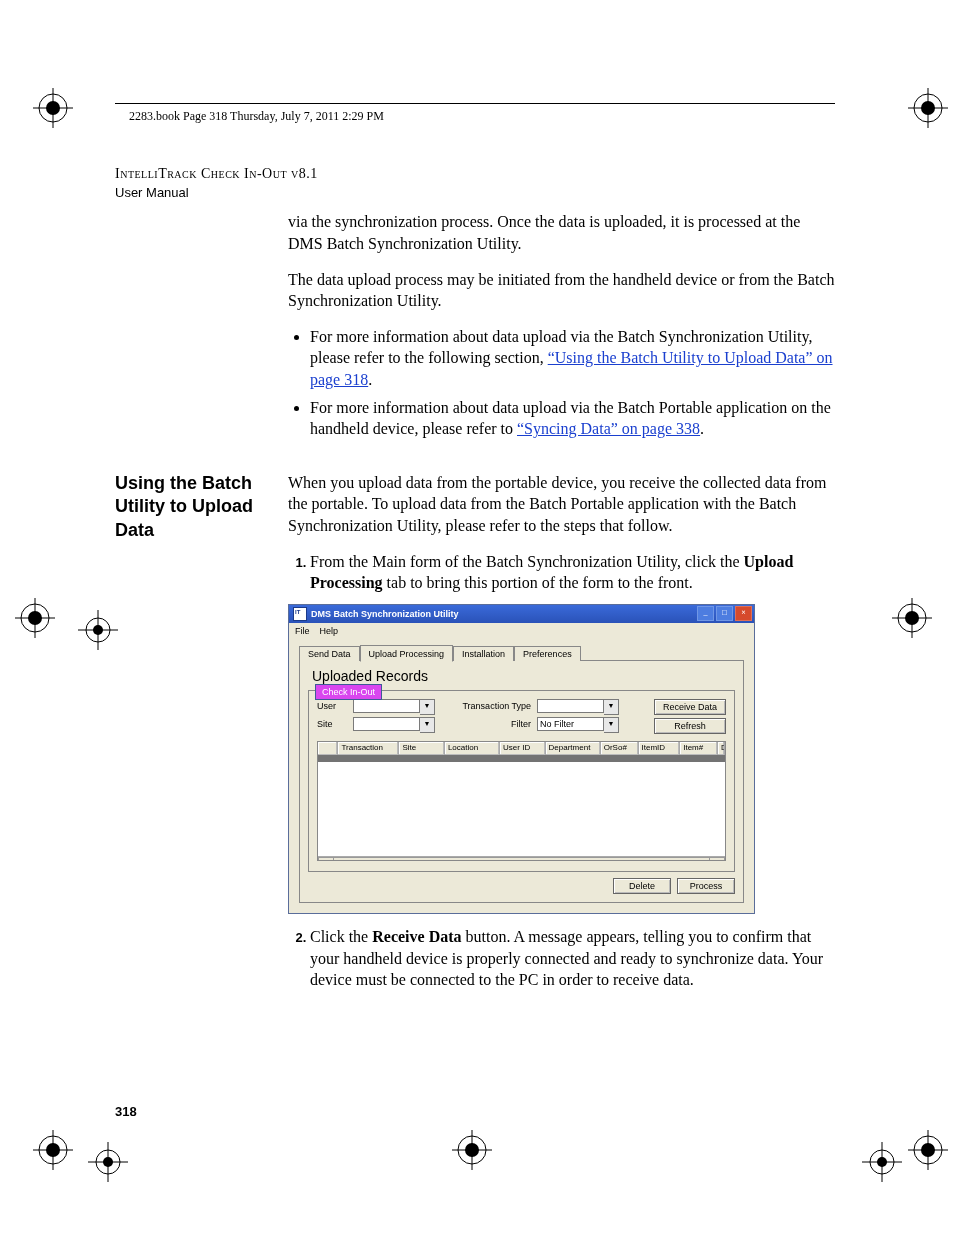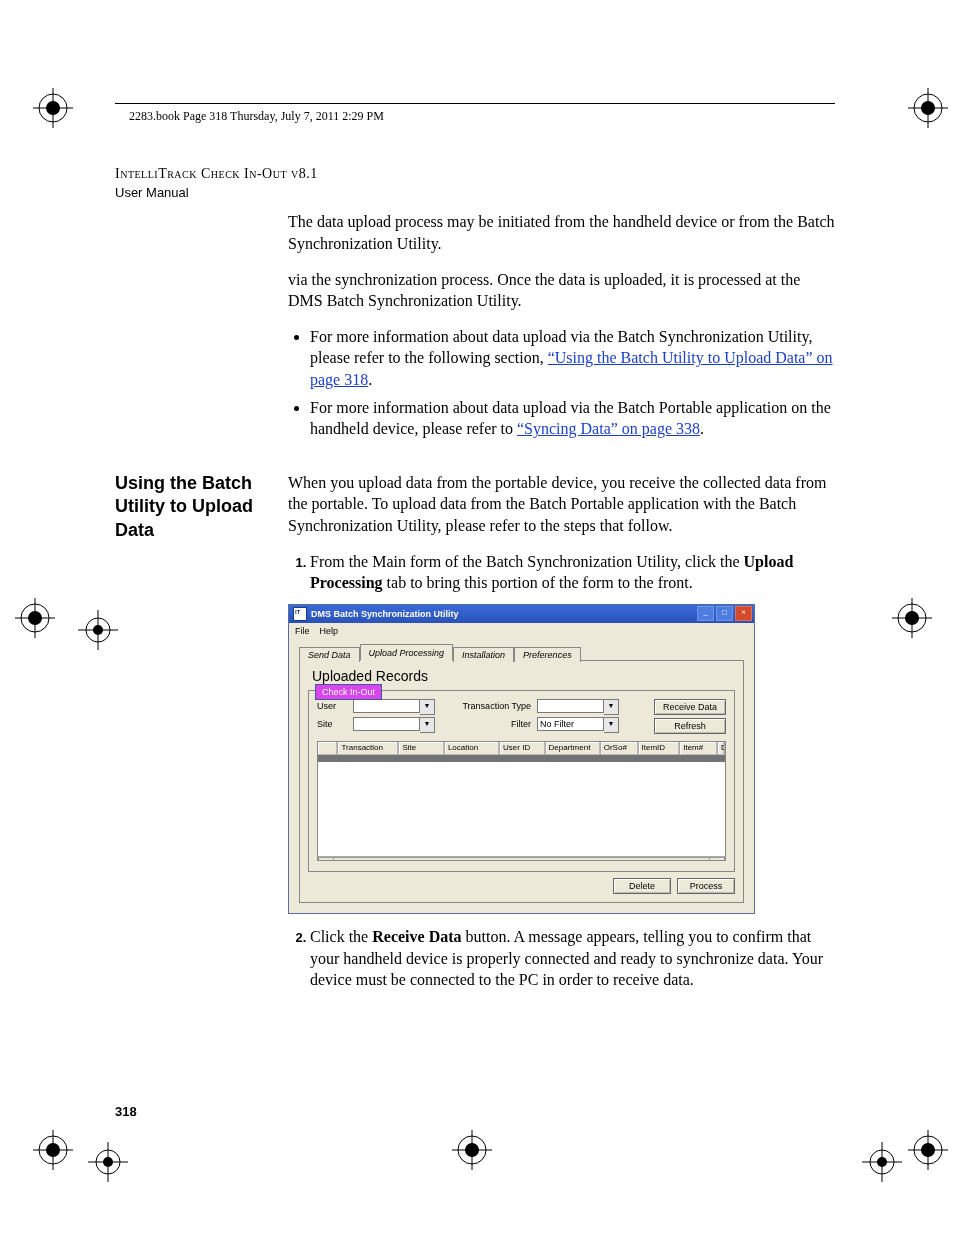--- a/index.html
+++ b/index.html
@@ -94,21 +94,21 @@
   .wbtn {
     width: 15px; height: 13px; font-size: 8px; text-align: center;
     line-height: 12px; font-family: Tahoma; border:1px solid #fff3;
   }
   .wmin { background:#4d7de0;color:#fff; }
   .wmax { background:#4d7de0;color:#fff; }
   .wclose { background:#d64a2c;color:#fff; font-weight:bold; }
   .menubar { padding: 2px 6px; font-size: 9px; display:flex; gap:10px; background:#ece9d8; }
   .mitem { }
   .abody { padding: 6px 10px 10px 10px; }
-  .tabs { display:flex; height:16px; align-items:flex-end; margin-bottom:-1px;font-style:italic; }
+  .tabs { display:flex; height:16px; align-items:flex-start; margin-bottom:-1px; }
   .tab {
     padding: 1px 8px 1px 8px;
     border: 1px solid #888; border-bottom:none;
     background:#ece9d8; font-size:9px;
     position:relative; top:1px;
   }
   .tab.active { background:#ece9d8; border-bottom:1px solid #ece9d8; padding-top:2px; top:0; }
   .tabpanel { border:1px solid #888; background:#ece9d8; padding:6px 8px 8px 8px; }
   .subhead { font-size:14px; margin-bottom:3px; display:block; padding-left:4px; }
   .fieldset {
@@ -259,22 +259,22 @@
   <div class="crop-text">2283.book  Page 318  Thursday, July 7, 2011  2:29 PM</div>
 
   <div class="hdr">
     <div class="hdr-title">IntelliTrack Check In-Out v8.1</div>
     <div class="hdr-sub">User Manual</div>
   </div>
 
   <div class="two-col">
     <div class="margin-col"></div>
     <div class="body-col">
+      <p class="para">via the synchronization process. Once the data is uploaded, it is processed at the DMS Batch Synchronization Utility.</p>
       <p class="para">The data upload process may be initiated from the handheld device or from the Batch Synchronization Utility.</p>
-      <p class="para">via the synchronization process. Once the data is uploaded, it is processed at the DMS Batch Synchronization Utility.</p>
       <ul class="bullets">
         <li>
           <span>For more information about data upload via the Batch Synchronization Utility, please refer to the following section, </span><a class="xref" href="#">“Using the Batch Utility to Upload Data” on page 318</a><span>.</span>
         </li>
         <li>
           <span>For more information about data upload via the Batch Portable application on the handheld device, please refer to </span><a class="xref" href="#">“Syncing Data” on page 338</a><span>.</span>
         </li>
       </ul>
     </div>
   </div>

